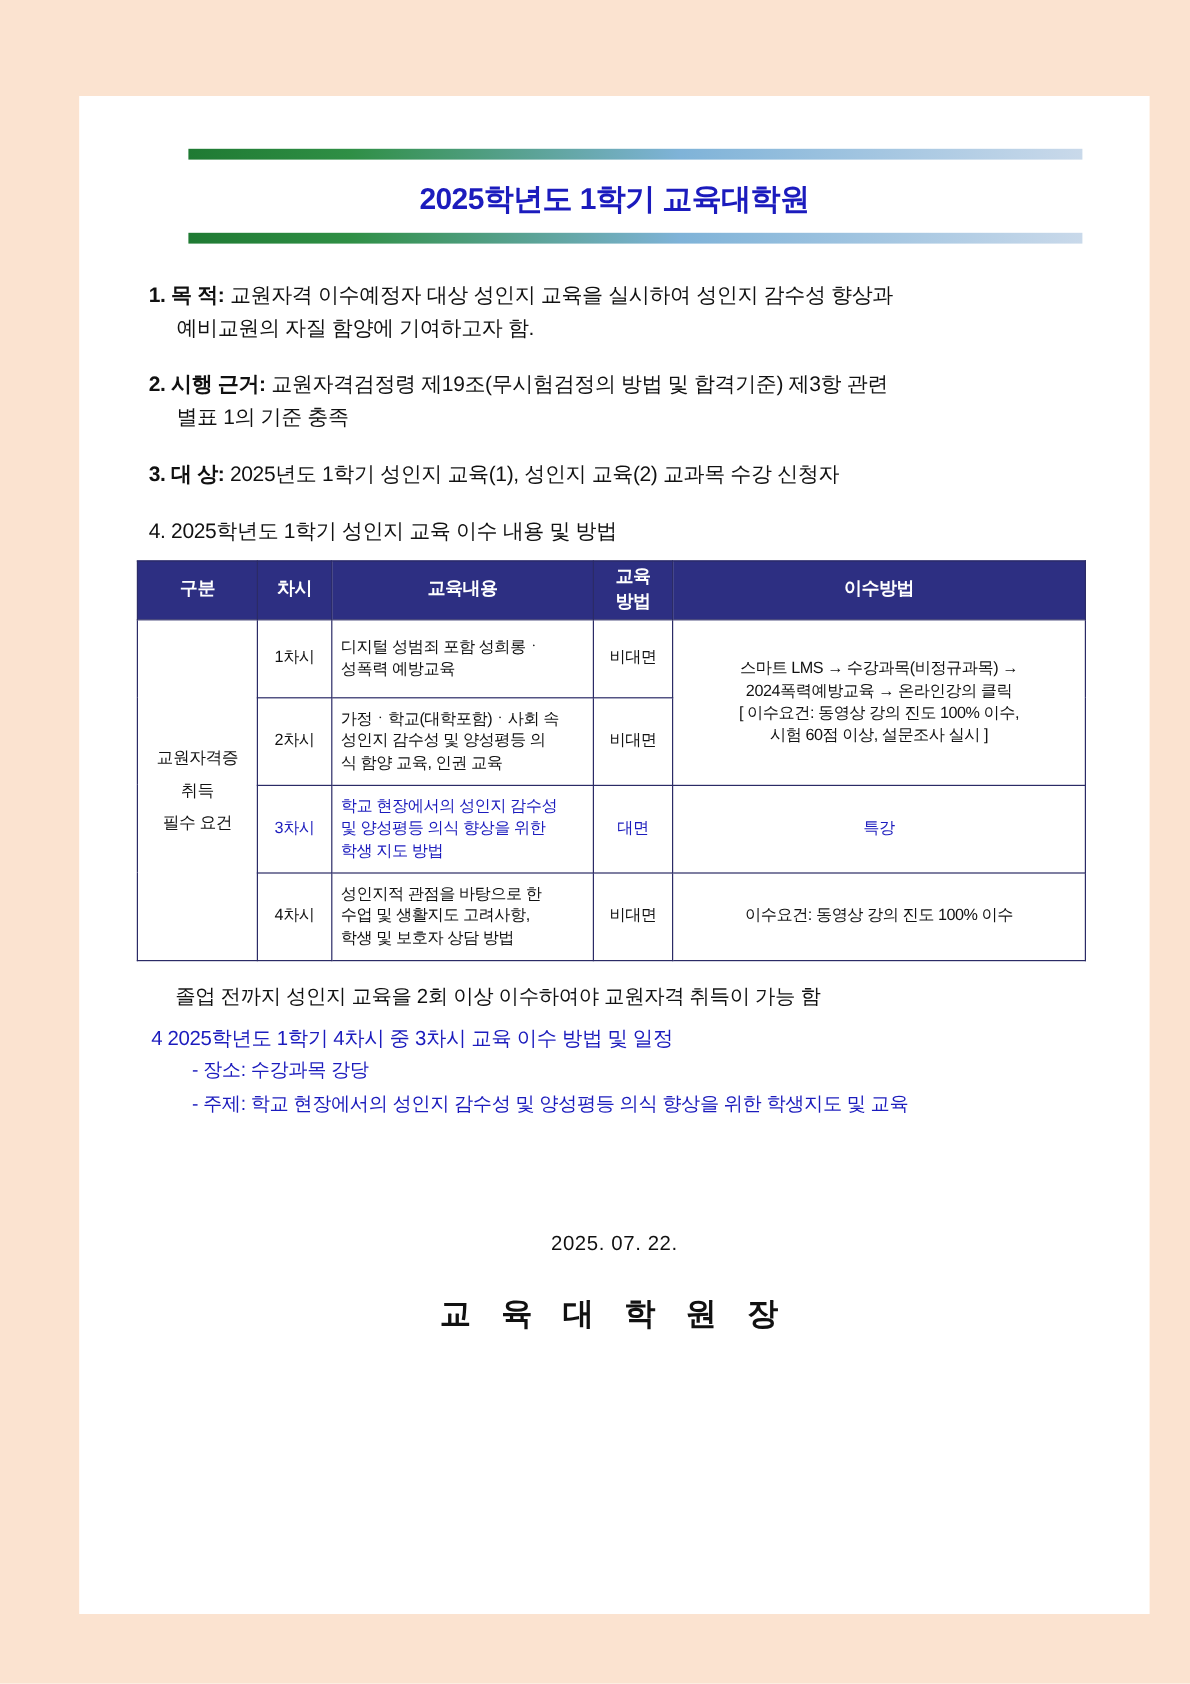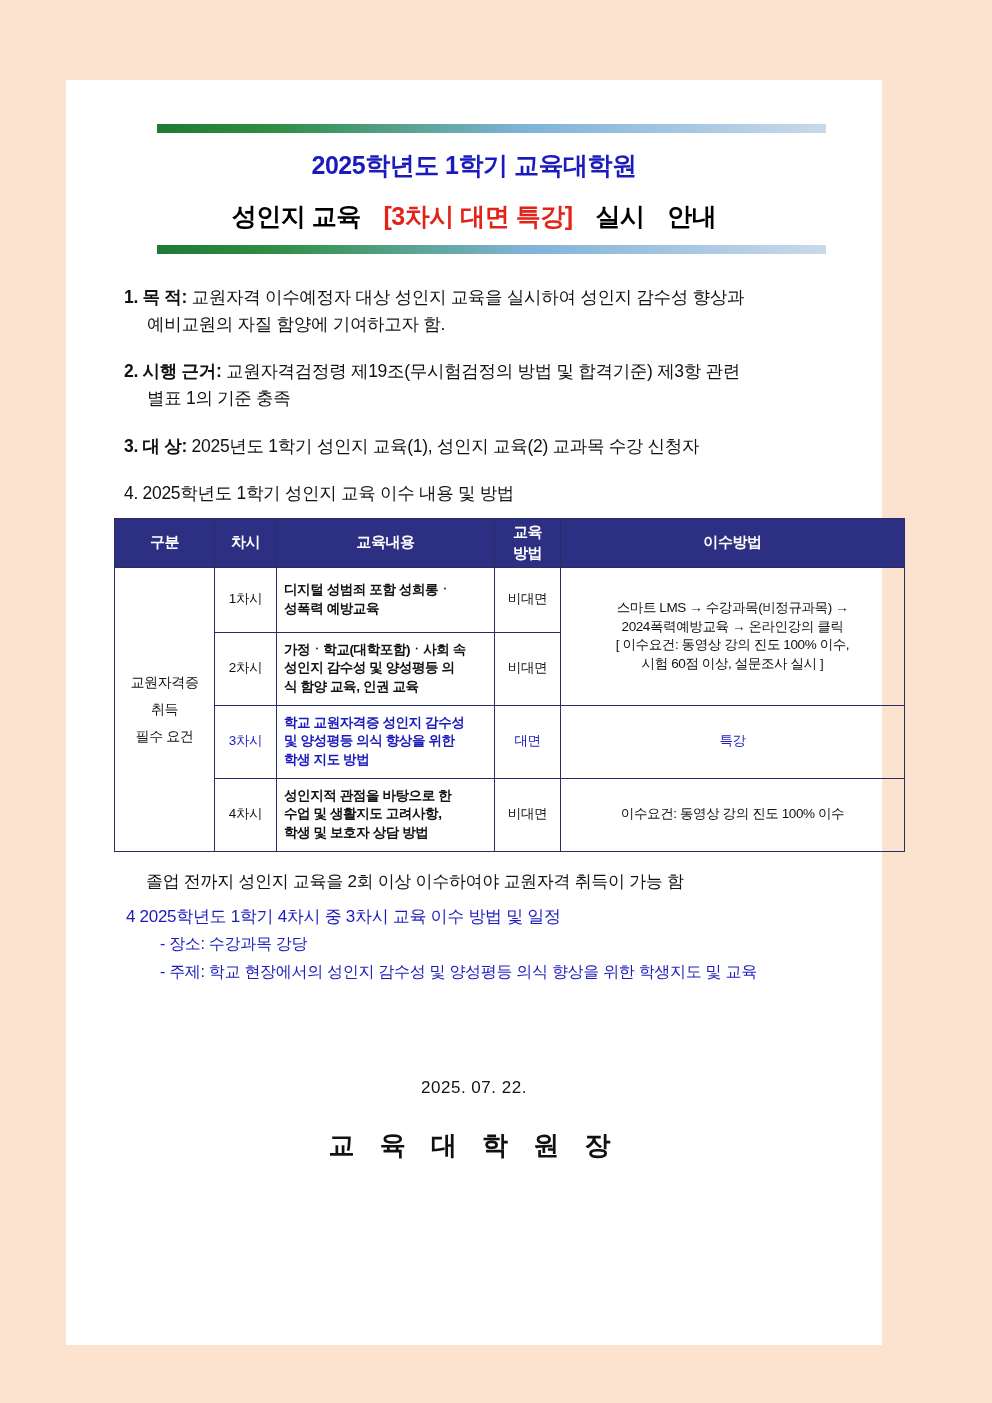--- a/index.html
+++ b/index.html
@@ -10,21 +10,21 @@
     width: 992px;
     height: 1403px;
     background: #fbe3d0;
     font-family: "Liberation Sans", sans-serif;
     overflow: hidden;
   }
   .page {
     position: absolute;
     left: 66px;
     top: 80px;
-    width: 816px;
+    width: 892px;
     height: 1265px;
     background: #ffffff;
     box-sizing: border-box;
   }
   .inner {
     position: relative;
     padding: 28px 36px 0 36px;
   }
 
   
@@ -104,21 +104,20 @@
     background: #2d2f82;
     color: #ffffff;
     font-weight: bold;
     font-size: 15px;
     height: 46px;
     border: 1px solid #2b2b66;
   }
   table.sch td.cell-left {
     text-align: left;
     padding: 5px 7px;
-    font-weight: bold;
   }
   table.sch td.vert {
     font-size: 14px;
     line-height: 1.9;
   }
   .blue-row {
     color: #1b1bbd !important;
   }
   td.how {
     padding: 6px 8px;
@@ -175,29 +174,20 @@
 </head>
 <body>
 
 <div class="page">
   <div class="inner">
 
     <div class="rule"></div>
 
     <div class="title-1">2025학년도 1학기 교육대학원</div>
 
-    <div class="title-2">
-      <span>성인지 교육</span>
-      <span class="sp"></span>
-      <span class="em">[3차시 대면 특강]</span>
-      <span class="sp"></span>
-      <span>실시</span>
-      <span class="sp"></span>
-      <span>안내</span>
-    </div>
 
     <div class="rule bottom"></div>
 
     <div class="items">
       <div class="item">
         <span class="lbl">1. 목 적:</span>
         <span>교원자격 이수예정자 대상 성인지 교육을 실시하여 성인지 감수성 향상과</span>
         <span class="l2">예비교원의 자질 함양에 기여하고자 함.</span>
       </div>
       <div class="item">
@@ -257,21 +247,21 @@
           <td class="cell-left">
             <div>가정ㆍ학교(대학포함)ㆍ사회  속</div>
             <div>성인지 감수성  및  양성평등  의</div>
             <div>식 함양 교육, 인권 교육</div>
           </td>
           <td>비대면</td>
         </tr>
         <tr>
           <td class="blue-row" style="height:70px">3차시</td>
           <td class="cell-left blue-row">
-            <div>학교 교원자격증 성인지 감수성</div>
+            <div>학교 현장에서의 성인지 감수성</div>
             <div>및 양성평등 의식 향상을 위한</div>
             <div>학생 지도 방법</div>
           </td>
           <td class="blue-row">대면</td>
           <td class="blue-row">특강</td>
         </tr>
         <tr>
           <td style="height:70px">4차시</td>
           <td class="cell-left">
             <div>성인지적 관점을 바탕으로 한</div>

